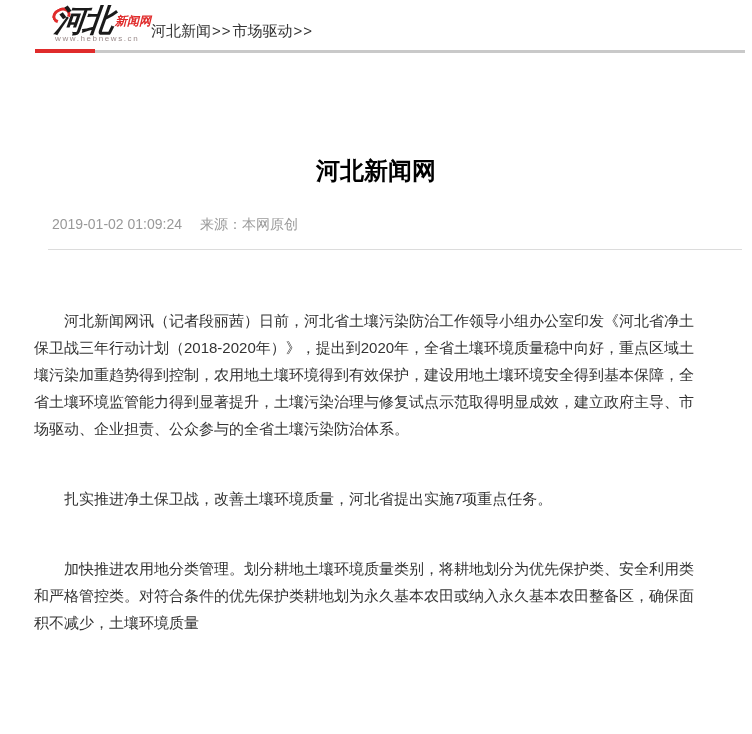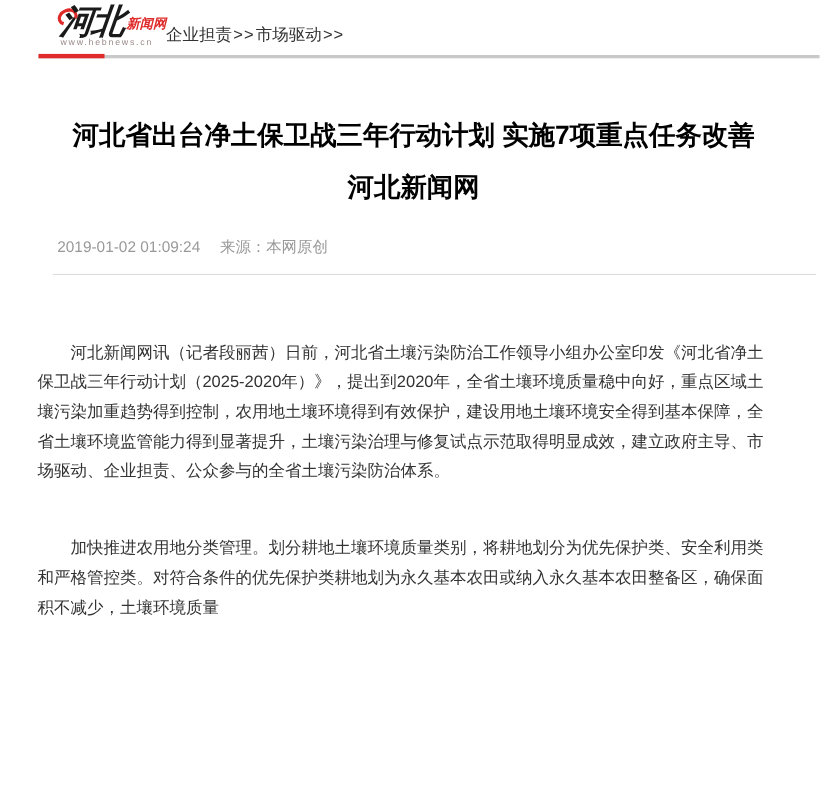--- a/index.html
+++ b/index.html
@@ -149,30 +149,31 @@
 <body>
 
 <div class="header">
   <a class="logo">
     <span class="logo-swoosh"></span>
     <span class="logo-hanzi">河北</span>
     <span class="logo-suffix">新闻网</span>
     <span class="logo-url">www.hebnews.cn</span>
   </a>
   <div class="breadcrumb">
-    <a>企业担责</a><span class="sep">&gt;&gt;</span><a>市场驱动</a><span class="sep">&gt;&gt;</span>
+    <a>河北新闻</a><span class="sep">&gt;&gt;</span><a>市场驱动</a><span class="sep">&gt;&gt;</span>
   </div>
 </div>
 
 <div class="header-divider"></div>
 
-<h1 class="page-title"><span>河北省出台净土保卫战三年行动计划 实施7项重点任务改善</span><br><span>河北新闻网</span></h1>
+<h1 class="page-title"><br><span>河北新闻网</span></h1>
 
 <div class="article-meta">
   <span class="datetime">2019-01-02 01:09:24</span><span class="source">来源：本网原创</span>
 </div>
 
 <div class="meta-divider"></div>
 
 <div class="article-body">
-  <p>河北新闻网讯（记者段丽茜）日前，河北省土壤污染防治工作领导小组办公室印发《河北省净土保卫战三年行动计划（2025-2020年）》，提出到2020年，全省土壤环境质量稳中向好，重点区域土壤污染加重趋势得到控制，农用地土壤环境得到有效保护，建设用地土壤环境安全得到基本保障，全省土壤环境监管能力得到显著提升，土壤污染治理与修复试点示范取得明显成效，建立政府主导、市场驱动、企业担责、公众参与的全省土壤污染防治体系。</p>
+  <p>河北新闻网讯（记者段丽茜）日前，河北省土壤污染防治工作领导小组办公室印发《河北省净土保卫战三年行动计划（2018-2020年）》，提出到2020年，全省土壤环境质量稳中向好，重点区域土壤污染加重趋势得到控制，农用地土壤环境得到有效保护，建设用地土壤环境安全得到基本保障，全省土壤环境监管能力得到显著提升，土壤污染治理与修复试点示范取得明显成效，建立政府主导、市场驱动、企业担责、公众参与的全省土壤污染防治体系。</p>
+  <p>扎实推进净土保卫战，改善土壤环境质量，河北省提出实施7项重点任务。</p>
   <p>加快推进农用地分类管理。划分耕地土壤环境质量类别，将耕地划分为优先保护类、安全利用类和严格管控类。对符合条件的优先保护类耕地划为永久基本农田或纳入永久基本农田整备区，确保面积不减少，土壤环境质量</p>
 </div>
 
 </body></html>

